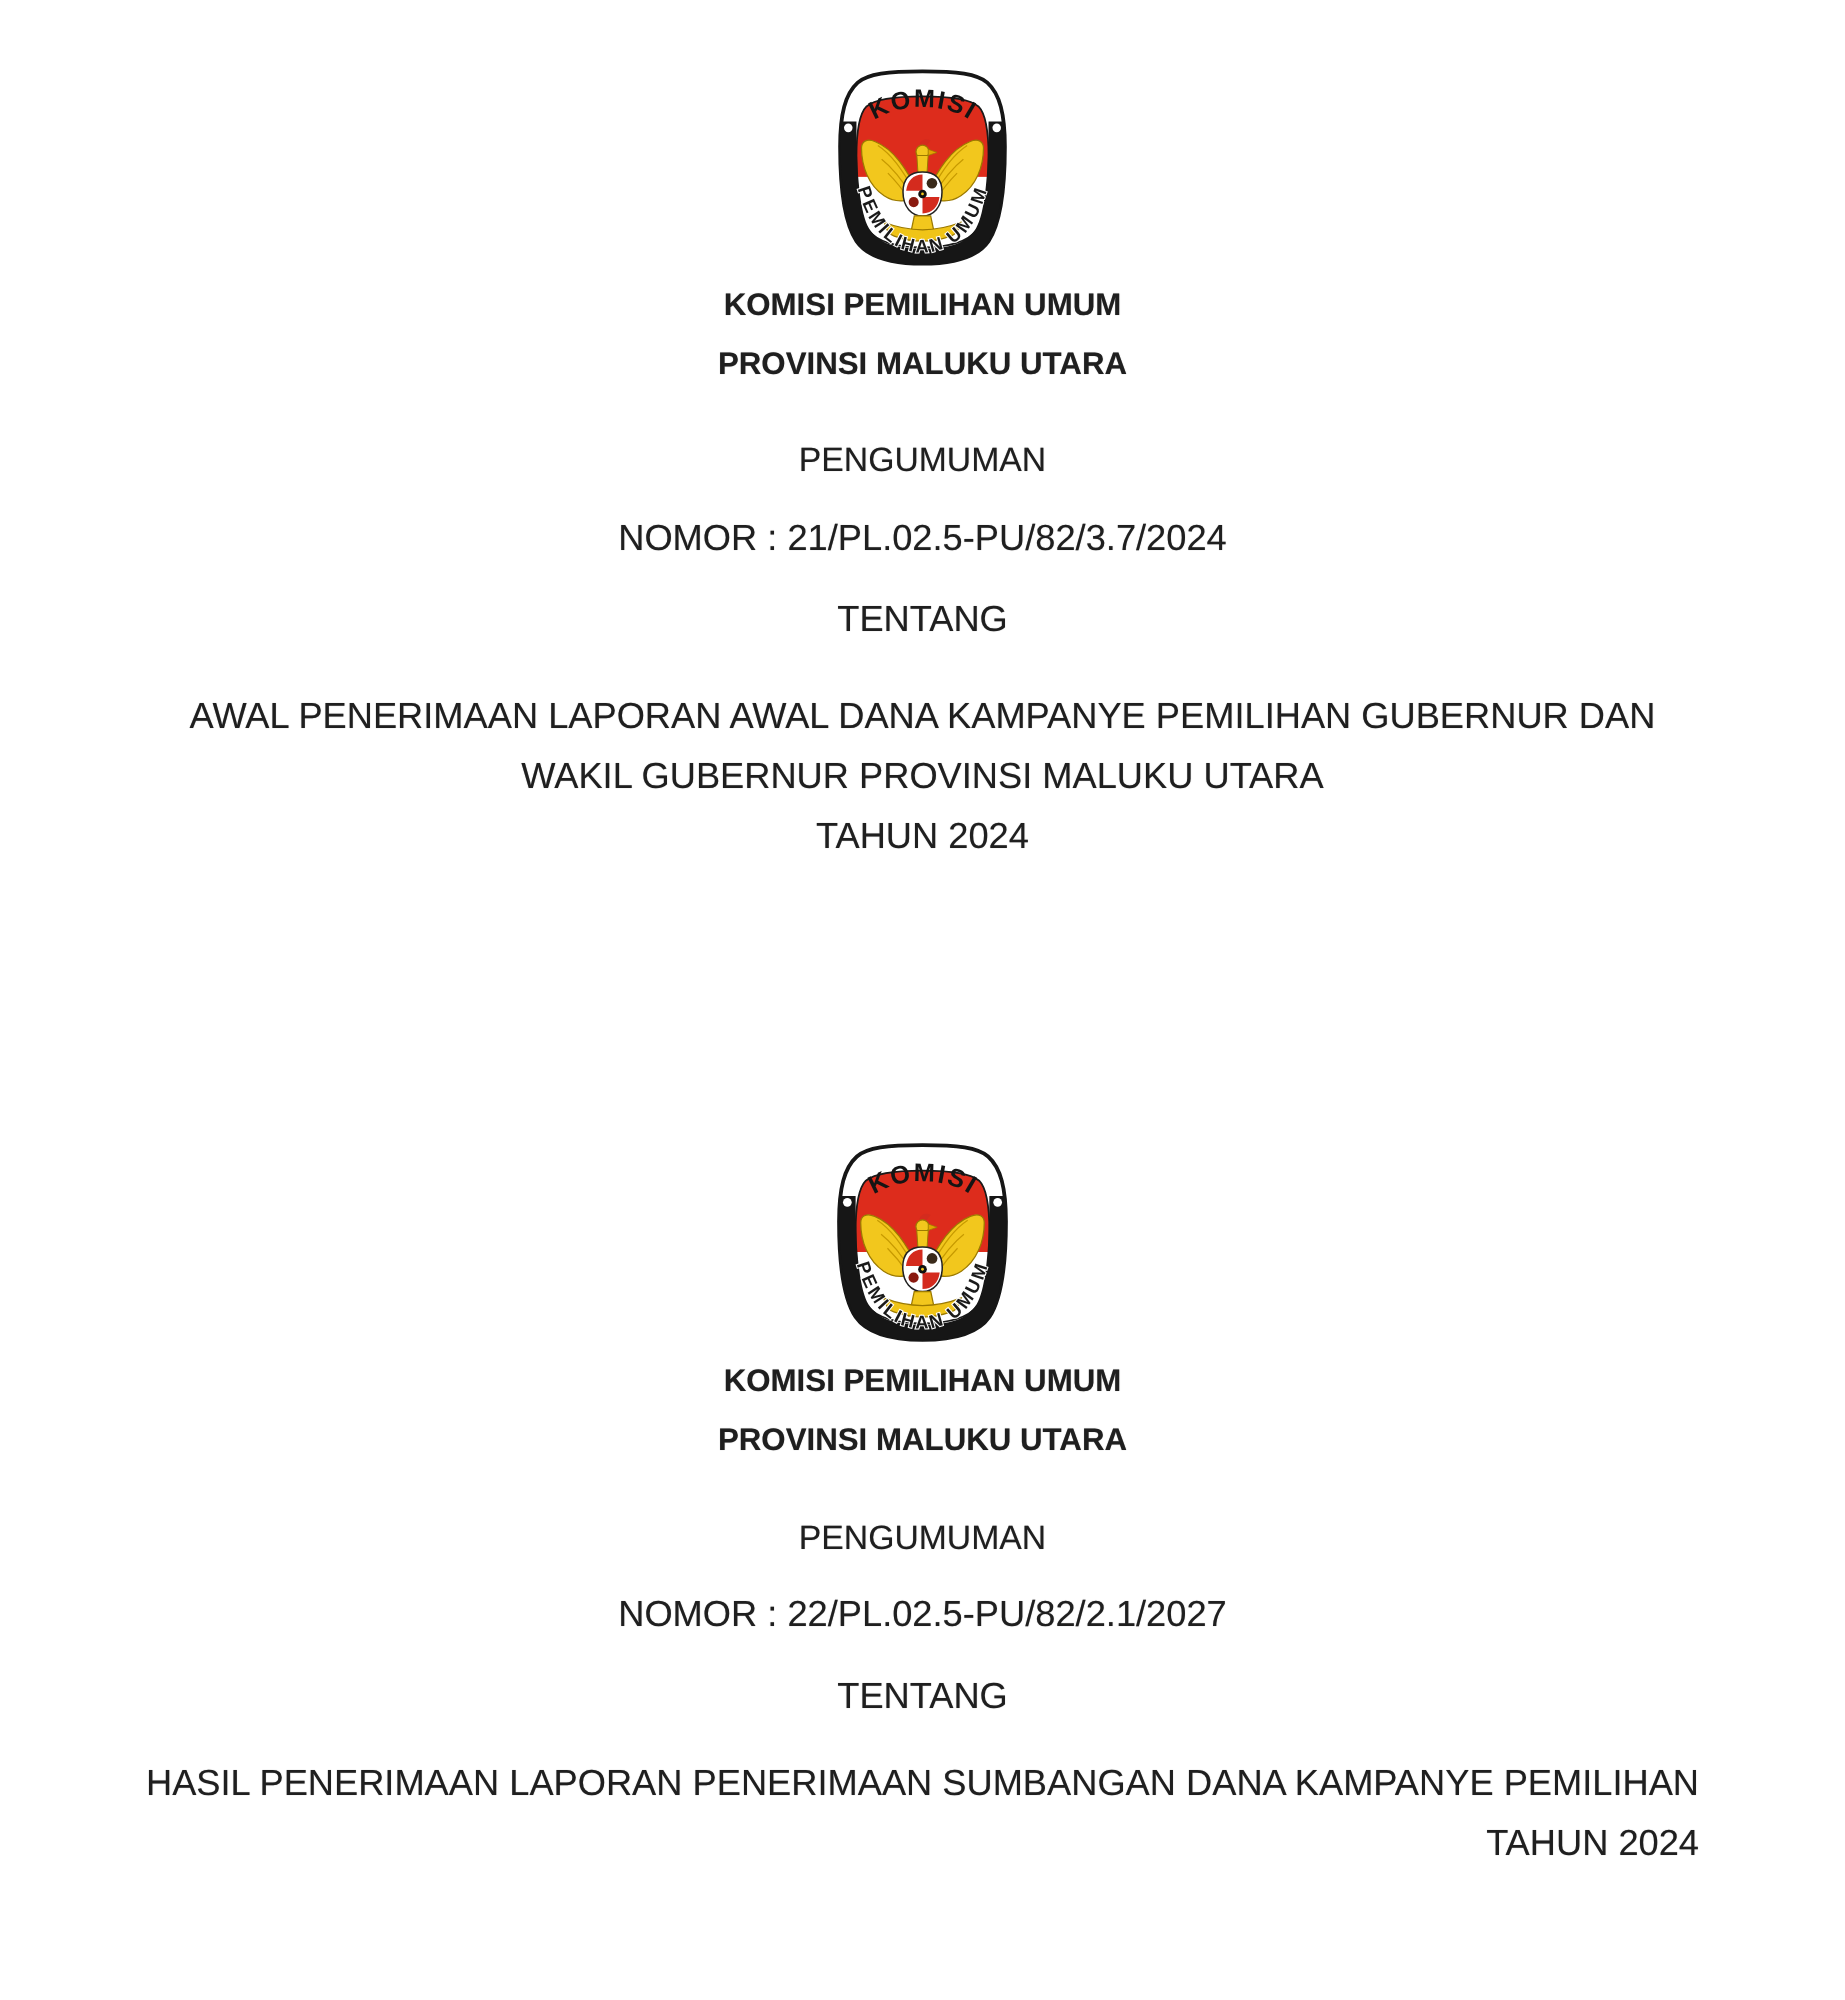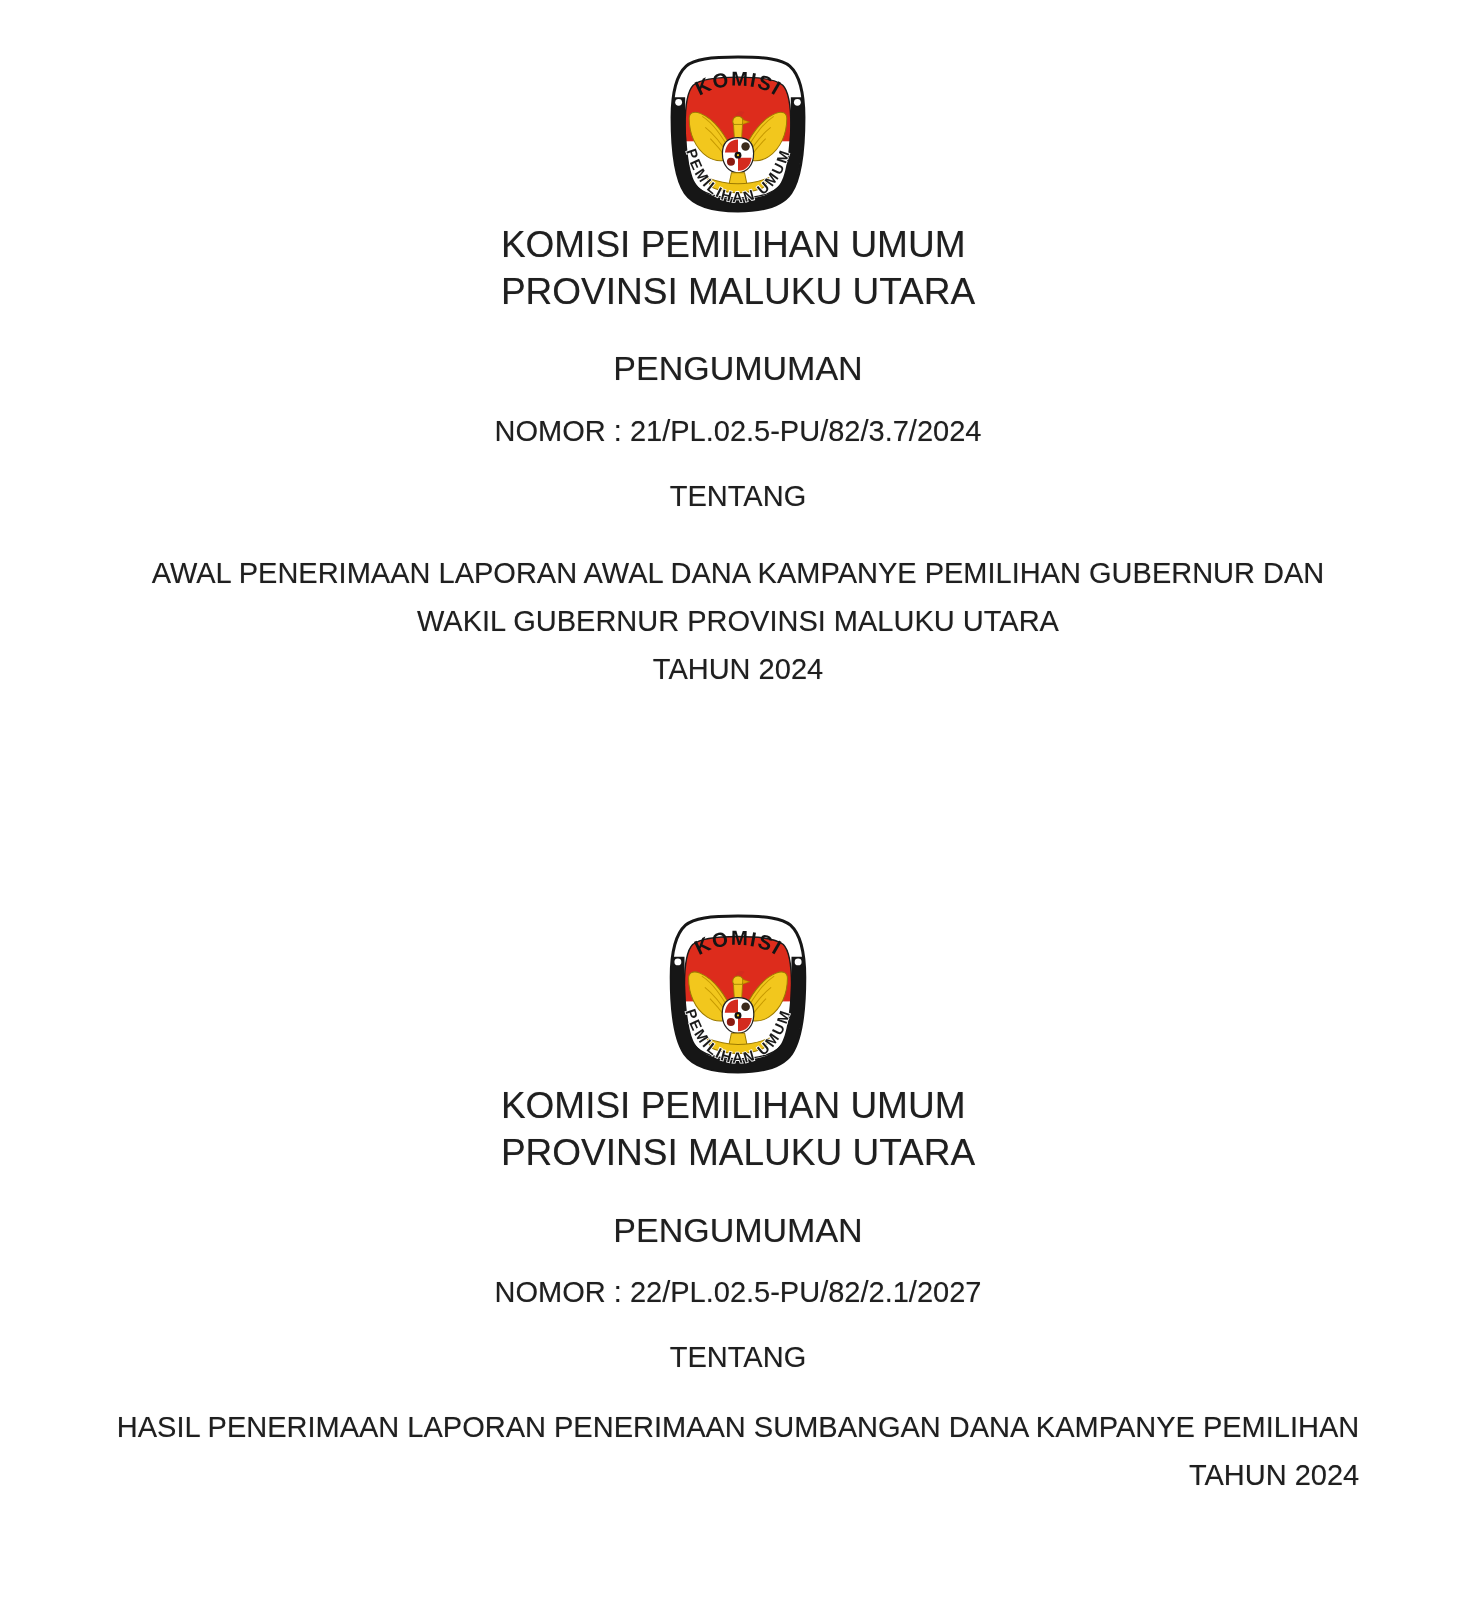--- a/index.html
+++ b/index.html
@@ -9,23 +9,23 @@
     width:1476px; height:1600px;
     background:#ffffff;
     overflow:hidden;
     font-family:"Liberation Sans", sans-serif;
     color:#1f1f1f;
   }
   .announcement { display:flex; flex-direction:column; align-items:center; }
   .logo { display:block; }
   .logo-1 { margin-top:55px; width:140px; height:158px; }
   .logo-2 { margin-top:221px; width:140px; height:160px; }
-  .org { margin-top:8px; font-size:37px; line-height:47px;
-         text-shadow:0 0 0.7px rgba(20,20,20,0.45); }
-  .doc-type { font-size:34px; line-height:47px; text-align:right;
+  .org { margin-top:8px; text-align:center; font-size:25px; line-height:47px;
+         text-shadow:0 0 0.7px rgba(20,20,20,0.45);font-weight:bold; }
+  .doc-type { font-size:27px; line-height:47px; text-align:right;
               text-shadow:0 0 0.7px rgba(20,20,20,0.45); }
   .doc-type.s1 { margin-top:30px; }
   .doc-type.s2 { margin-top:31px; }
   .doc-number { font-size:29px; line-height:47px; text-align:center;
                 text-shadow:0 0 0.7px rgba(20,20,20,0.45); }
   .doc-number.s1 { margin-top:16px; }
   .doc-number.s2 { margin-top:15px; }
   .about { margin-top:18px; font-size:29px; line-height:47px; text-align:left;
            text-shadow:0 0 0.7px rgba(20,20,20,0.45); }
   .title { text-align:center; font-size:29px; line-height:48px;

